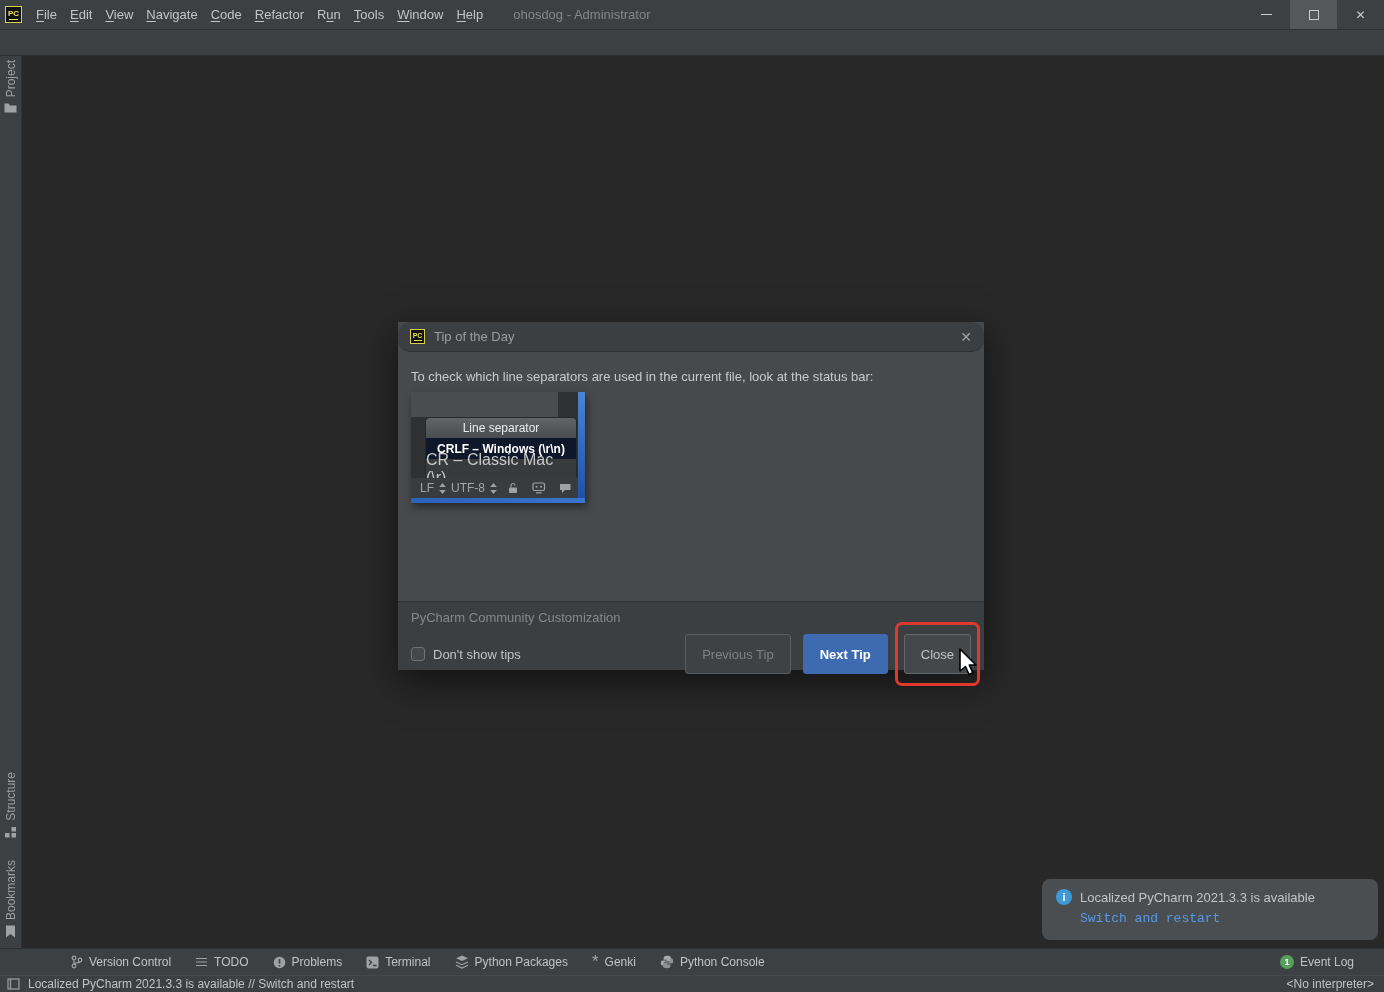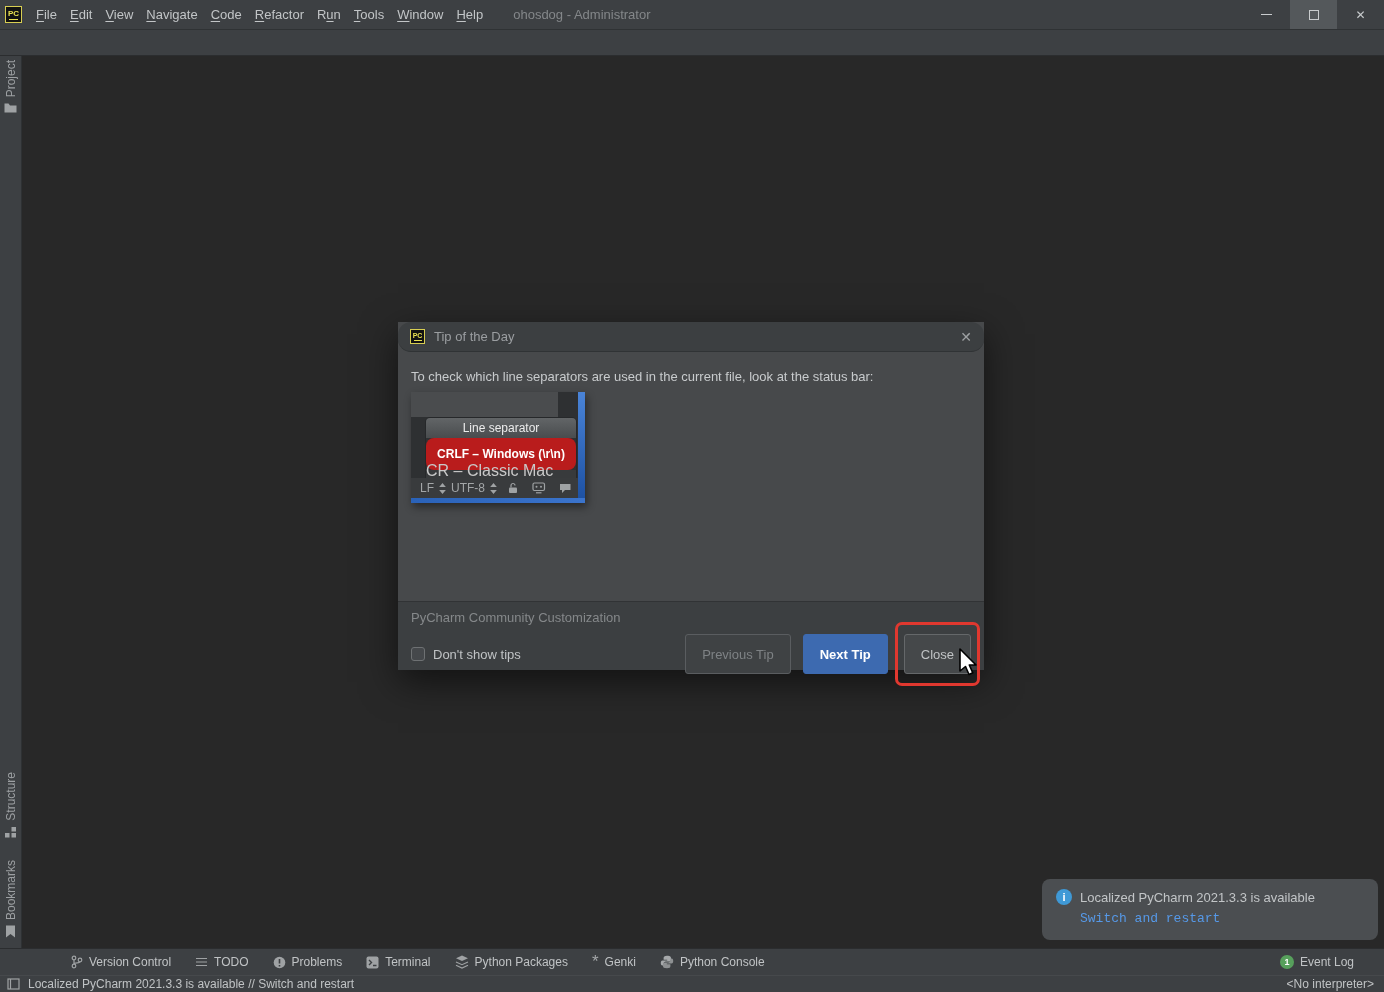--- a/index.html
+++ b/index.html
@@ -92,22 +92,22 @@
   }
   .ti-graypanel { position:absolute; left:0; top:0; width:147px; height:25px; background:#4a4c4e; }
   .ti-bluestrip { position:absolute; right:0; top:0; width:7px; bottom:0; background:linear-gradient(180deg,#4a84d8,#1c4fa0); }
   .ti-bluebottom { position:absolute; left:0; right:0; bottom:0; height:5px; background:linear-gradient(90deg,#2a62b8,#3b74cc); }
   .ti-popup { position:absolute; left:14px; top:25px; width:152px; border:1px solid #26282a; border-radius:5px 5px 0 0; overflow:hidden; }
   .ti-header {
     height:20px; background:linear-gradient(180deg,#626567,#494c4e);
     color:#ececec; font-size:12px; display:flex; align-items:center; justify-content:center;
   }
   .ti-sel {
-    height:32px; background:#b91c1c; color:#ffffff; font-size:12px; font-weight:bold;
-    display:flex; align-items:center; justify-content:center;border-radius:8px;
+    height:21px; background:#0f172a; color:#ffffff; font-size:12px; font-weight:bold;
+    display:flex; align-items:center; justify-content:center;
   }
   .ti-item {
     height:20px; background:#383a3c; color:#c9c9c9; font-size:16px;
     display:flex; align-items:center; justify-content:center;
   }
   .ti-statusbar {
     position:absolute; left:0; right:7px; bottom:5px; height:20px; background:#393b3d;
     display:flex; align-items:center; gap:5px; padding-left:9px;
     color:#a3a6a8; font-size:12px;margin-top:24px;
   }

